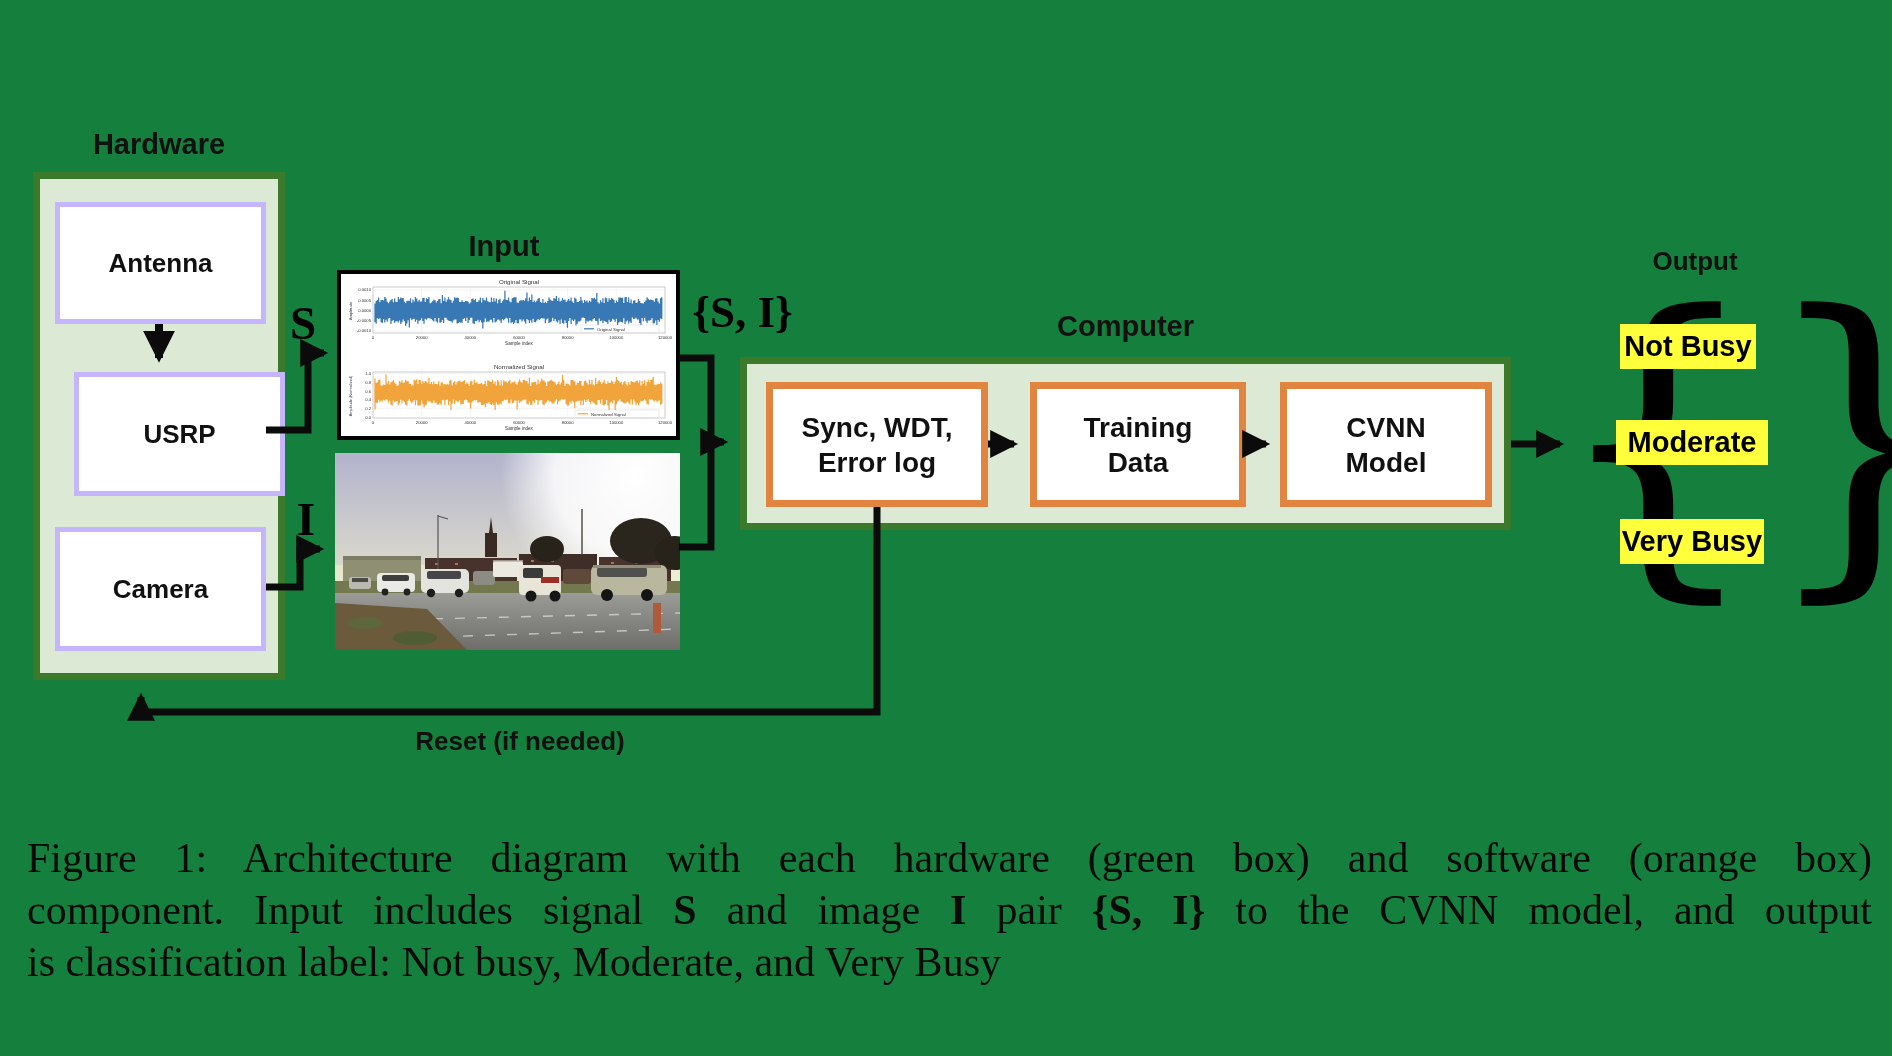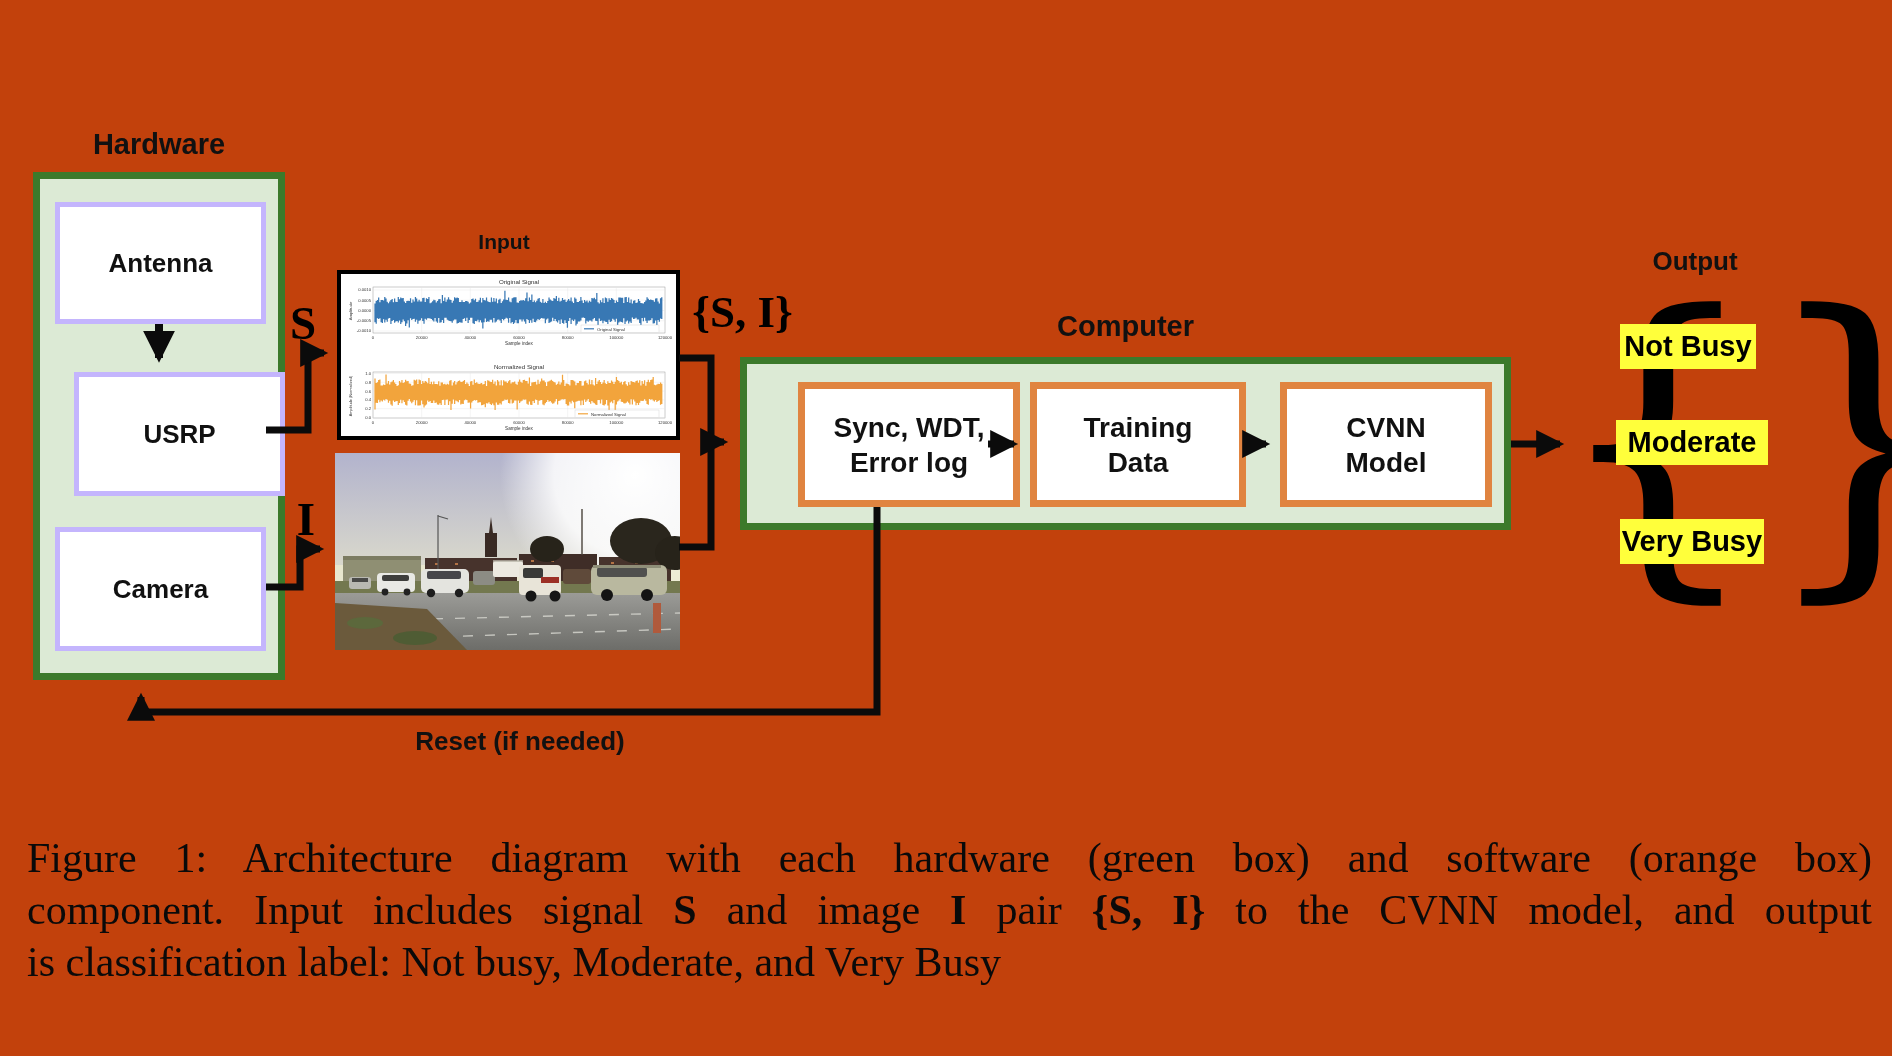--- a/index.html
+++ b/index.html
@@ -1,16 +1,16 @@
 <!DOCTYPE html>
 <html><head>
 <meta charset="utf-8">
 <style>
   html,body{margin:0;padding:0;background:#ffffff;}
-  .page{position:relative;width:1892px;height:1056px;background:#c2410c;overflow:hidden;
+  .page{position:relative;width:1892px;height:1056px;background:#15803d;overflow:hidden;
         font-family:"Liberation Sans",sans-serif;}
   .abs{position:absolute;}
   .lbl{font-weight:bold;color:#111;text-align:center;}
   .greenbox{background:#dcead5;border:7px solid #3c7a2b;box-sizing:border-box;}
   .gnode{background:#ffffff;border:5px solid #c4b5fd;box-sizing:border-box;
          display:flex;align-items:center;justify-content:center;
          font-weight:bold;font-size:26px;color:#111;}
   .onode{background:#ffffff;border:7px solid #e08440;box-sizing:border-box;
          display:flex;flex-direction:column;align-items:center;justify-content:center;
          font-weight:bold;font-size:28px;line-height:35px;color:#111;text-align:center;}
@@ -38,21 +38,21 @@
       <span>USRP</span>
     </div>
   <div class="abs gnode" style="left:55px;top:527px;width:211px;height:124px;">
       <span>Camera</span>
     </div>
 
   <div class="abs mathlbl" style="left:276px;top:296px;width:54px;font-size:47px;">S</div>
   <div class="abs mathlbl" style="left:284px;top:492px;width:44px;font-size:47px;">I</div>
   <div class="abs mathlbl" style="left:650px;top:286px;width:185px;font-size:45px;">{S, I}</div>
 
-  <div class="abs lbl" style="left:404px;top:230px;width:200px;font-size:21px;">Input</div>
+  <div class="abs lbl" style="left:404px;top:230px;width:200px;font-size:29px;">Input</div>
 
   <div class="abs inputbox" style="left:337px;top:270px;width:343px;height:170px;">
 
     
     <svg width="333" height="81" viewBox="0 0 333 81">
       <text x="176" y="8" font-size="6.2" text-anchor="middle" fill="#222">Original Signal</text>
       <rect x="30" y="11" width="292" height="46" fill="#ffffff" stroke="#999" stroke-width="0.5"></rect>
       <g stroke="#e2e2e2" stroke-width="0.4">
         <line x1="30" y1="14" x2="322" y2="14"></line>
           <line x1="30" y1="24.2" x2="322" y2="24.2"></line>
@@ -209,21 +209,21 @@
       <rect x="262" y="114" width="50" height="10" rx="3" fill="#50504e"></rect>
       <rect x="258" y="112" width="68" height="3" fill="#8f8e78"></rect>
       <circle cx="272" cy="142" r="6" fill="#141414"></circle>
         <circle cx="312" cy="142" r="6" fill="#141414"></circle>
       <rect x="318" y="150" width="8" height="30" fill="#b05a3c"></rect>
     </g>
   </svg>
 
   <div class="abs lbl" style="left:740px;top:310px;width:771px;font-size:29px;">Computer</div>
   <div class="abs greenbox" style="left:740px;top:357px;width:771px;height:173px;"></div>
-  <div class="abs onode" style="left:766px;top:382px;width:222px;height:125px;margin-left:32px;">
+  <div class="abs onode" style="left:766px;top:382px;width:222px;height:125px;">
     <span>Sync, WDT,</span>
     <span>Error log</span>
   </div>
   <div class="abs onode" style="left:1030px;top:382px;width:216px;height:125px;">
     <span>Training</span>
     <span>Data</span>
   </div>
   <div class="abs onode" style="left:1280px;top:382px;width:212px;height:125px;">
     <span>CVNN</span>
     <span>Model</span>

